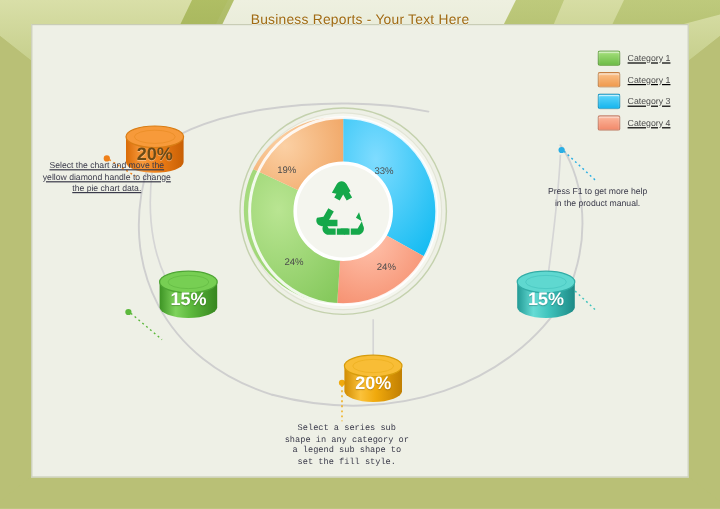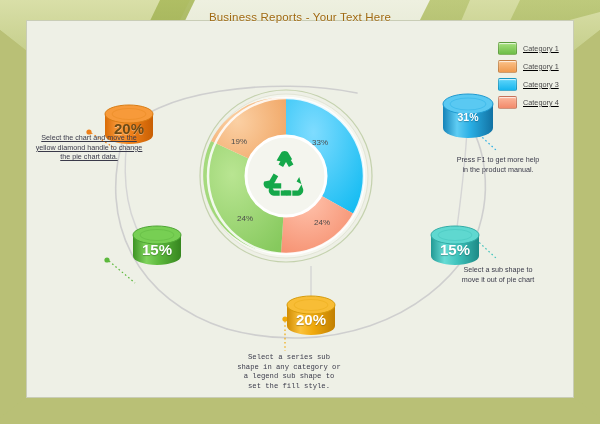--- a/index.html
+++ b/index.html
@@ -262,40 +262,23 @@
               <stop offset="100%" stop-color="#1d8a86"></stop>
           </linearGradient>
         </defs>
         <path d="M2,10 L2,31 A24,9 0 0,0 50,31 L50,10 Z" fill="url(#cyl4)"></path>
         <ellipse cx="26" cy="10" rx="24" ry="9" fill="#5fd8d0" stroke="#32aca6" stroke-width="1"></ellipse>
         <ellipse cx="26" cy="10" rx="17" ry="5.5" fill="none" stroke="#44c4bd" stroke-width=".8" opacity=".7"></ellipse>
       </svg>
       <span class="cyl-label light" style="top:16px;">15%</span>
     </div>
 
-    <div class="cyl" style="left:414px;top:72px;width:54px;height:48px;">
-      <svg width="54" height="48" viewBox="0 0 54 48">
-        <defs>
-          <linearGradient id="cyl5" x1="0" y1="0" x2="1" y2="0">
-            <stop offset="0%" stop-color="#1583b8"></stop>
-              <stop offset="28%" stop-color="#5fcdf4"></stop>
-            <stop offset="55%" stop-color="#29aee4"></stop>
-              <stop offset="100%" stop-color="#1272a3"></stop>
-          </linearGradient>
-        </defs>
-        <path d="M2,11 L2,35 A25,10 0 0,0 52,35 L52,11 Z" fill="url(#cyl5)"></path>
-        <ellipse cx="27" cy="11" rx="25" ry="10" fill="#5ac9f2" stroke="#1f9ad0" stroke-width="1"></ellipse>
-        <ellipse cx="27" cy="11" rx="18" ry="6" fill="none" stroke="#2fb2e6" stroke-width=".8" opacity=".7"></ellipse>
-      </svg>
-      <span class="cyl-label light" style="top:18px;font-size:10.5px;">31%</span>
-    </div>
 
     <div class="caption" style="left:8px;top:112px;width:108px;text-decoration:underline;">Select the chart and move the yellow diamond handle to change the pie chart data.</div>
 
 
     <div class="caption" style="left:210px;top:332px;width:104px;font-family:Liberation Mono, monospace;">Select a series sub shape in any category or a legend sub shape to set the fill style.</div>
 
-    <div class="caption" style="left:428px;top:244px;width:86px;">Select a sub shape to move it out of pie chart</div>
 
     <div class="caption" style="left:428px;top:134px;width:86px;">Press F1 to get more help in the product manual.</div>
 
   </div>
 </div>
 
 </body></html>

